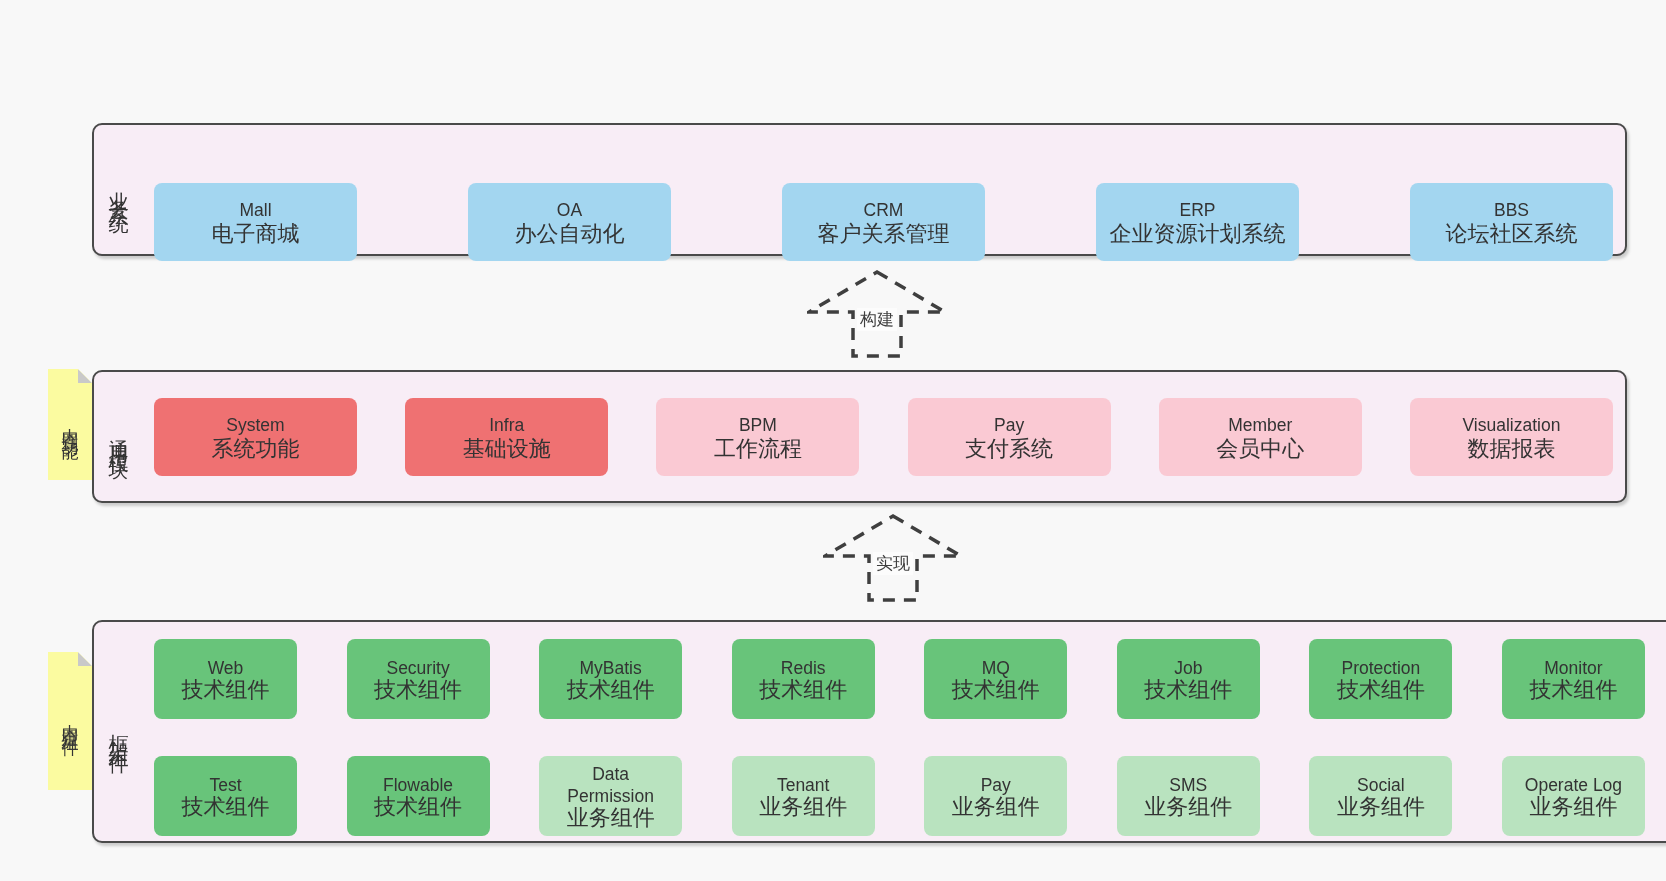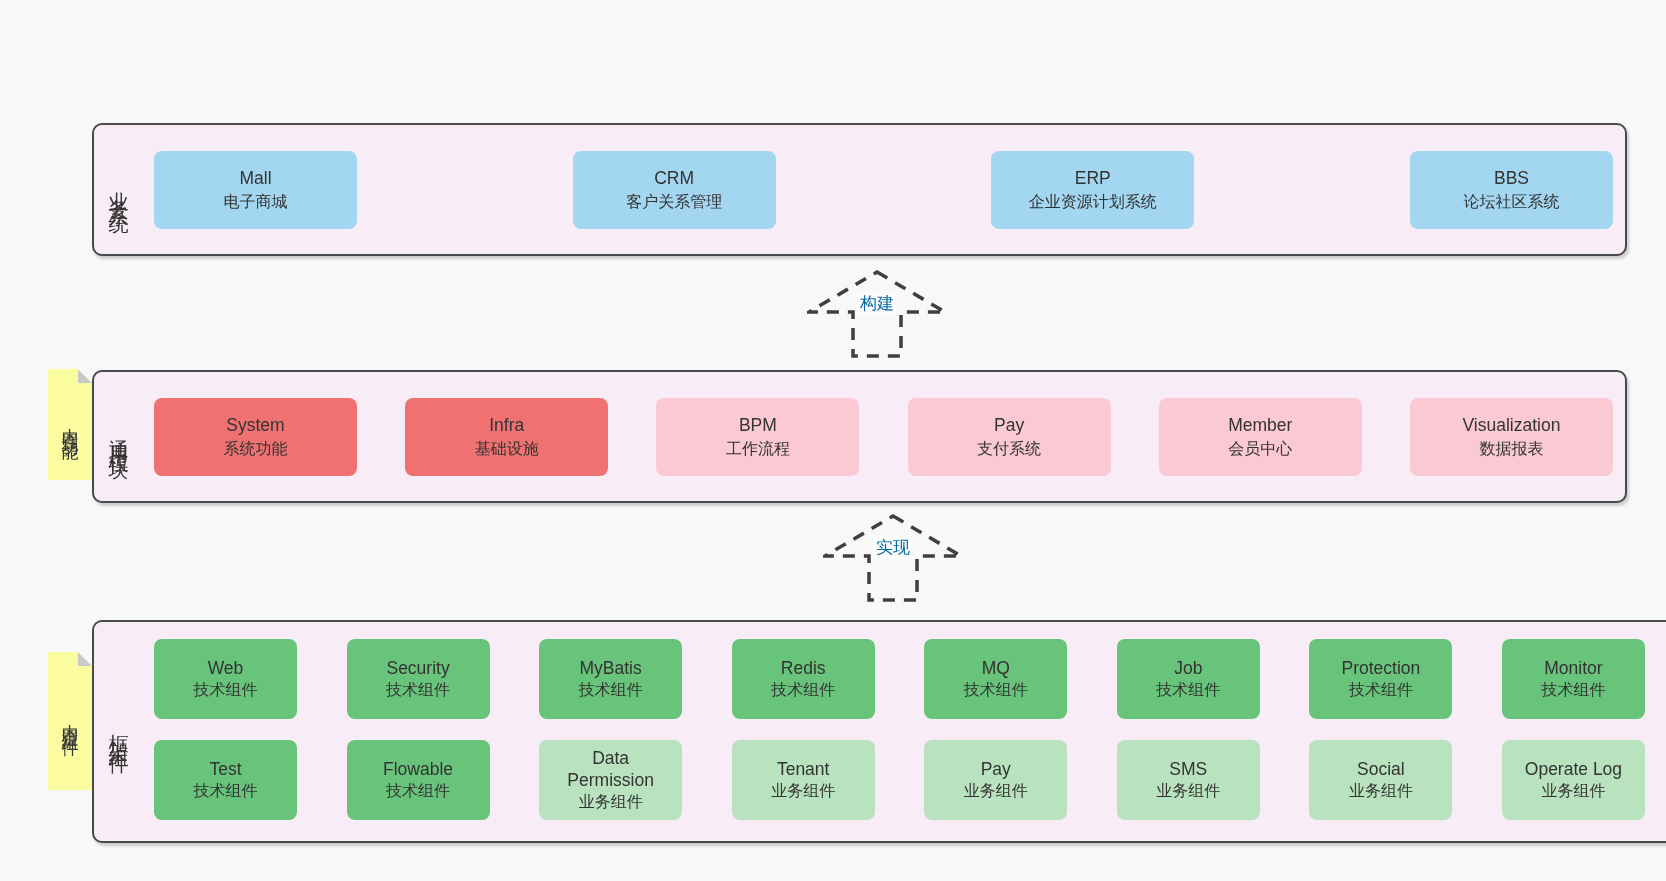--- a/index.html
+++ b/index.html
@@ -32,36 +32,36 @@
     font-size:20px;letter-spacing:7px;
     color:#333;white-space:nowrap;
   }
 
   .boxstrip{
     position:absolute;left:60px;right:12px;top:26px;
     display:flex;justify-content:space-between;
   }
   #panel-framework .boxstrip{right:28px;}
   #panel-framework .boxstrip.r1{top:17px;}
-  #panel-framework .boxstrip.r2{top:118px;align-items:flex-end;}
+  #panel-framework .boxstrip.r2{top:134px;align-items:flex-end;}
 
   
   .box{
     display:flex;flex-direction:column;
     align-items:center;justify-content:center;
     width:203px;height:78px;
     border-radius:8px;
     text-align:center;
     line-height:23px;
     padding:2px 8px;box-sizing:border-box;
   }
   .box .en{font-size:17.5px;}
-  .box .zh{font-size:16px;}
+  .box .zh{font-size:22px;}
   .sm{width:143px;height:80px;line-height:22px;}
-  .blue{background:var(--c-business_box,#a3d6f0);}
+  .blue{background:var(--c-business_box,#a3d6f0);margin-top:32px;}
   .red{background:var(--c-core_module_box,#ef7172);}
   .pink{background:var(--c-optional_module_box,#fac9d3);}
   .green{background:var(--c-tech_component_box,#68c47a);}
   .lightgreen{background:var(--c-biz_component_box,#b9e3bf);}
 
   
   .note{
     position:absolute;left:48px;width:44px;
     background:var(--c-note_fill,#fbfba0);
     clip-path:polygon(0 0,calc(100% - 14px) 0,100% 14px,100% 100%,0 100%);
@@ -86,39 +86,43 @@
   #arrow-build{left:807px;top:268px;}
   #arrow-implement{left:823px;top:512px;}
   .arrow svg{display:block;width:140px;height:92px;}
   .arrow path{
     fill:none;
     stroke:var(--c-arrow_stroke,#3f3f3f);
     stroke-width:3.5;
     stroke-dasharray:12 9;
   }
   .arrow-label{
-    position:absolute;left:50%;top:24px;
+    position:absolute;left:50%;top:40px;
     transform:translateX(-50%);
     background:#fcfcfc;
     padding:0 3px;
-    font-size:17px;color:#0369a1;
+    font-size:17px;color:#404040;
     white-space:nowrap;
   }
 </style>
 </head>
 <body style="background: rgb(248, 248, 248);">
 
 <div id="canvas">
 
   <div class="panel" id="panel-business">
     <div class="vlabel">业务系统</div>
     <div class="boxstrip">
       <div class="box blue">
         <span class="en">Mall</span>
         <span class="zh">电子商城</span>
+      </div>
+      <div class="box blue">
+        <span class="en">OA</span>
+        <span class="zh">办公自动化</span>
       </div>
       <div class="box blue">
         <span class="en">CRM</span>
         <span class="zh">客户关系管理</span>
       </div>
       <div class="box blue">
         <span class="en">ERP</span>
         <span class="zh">企业资源计划系统</span>
       </div>
       <div class="box blue">

